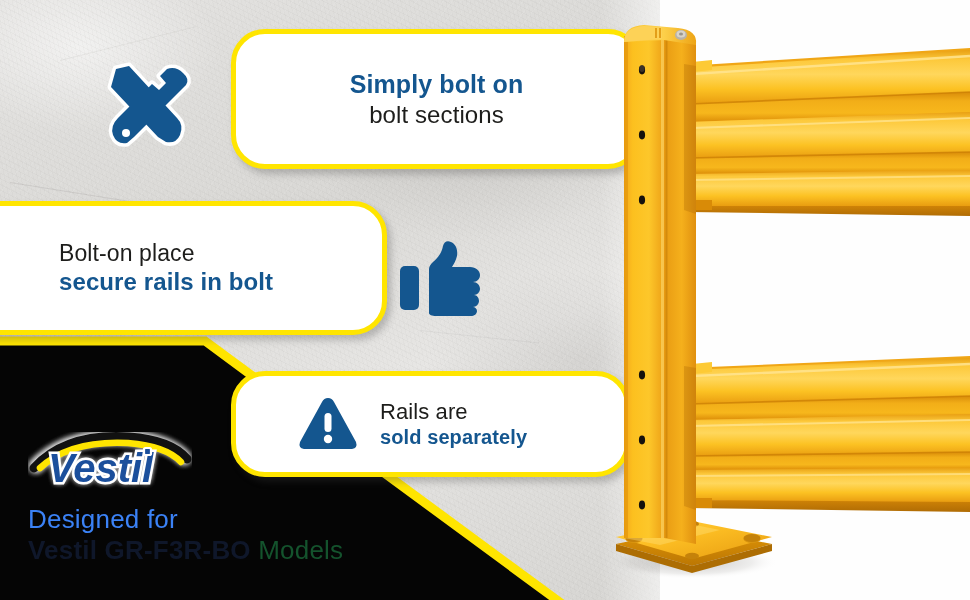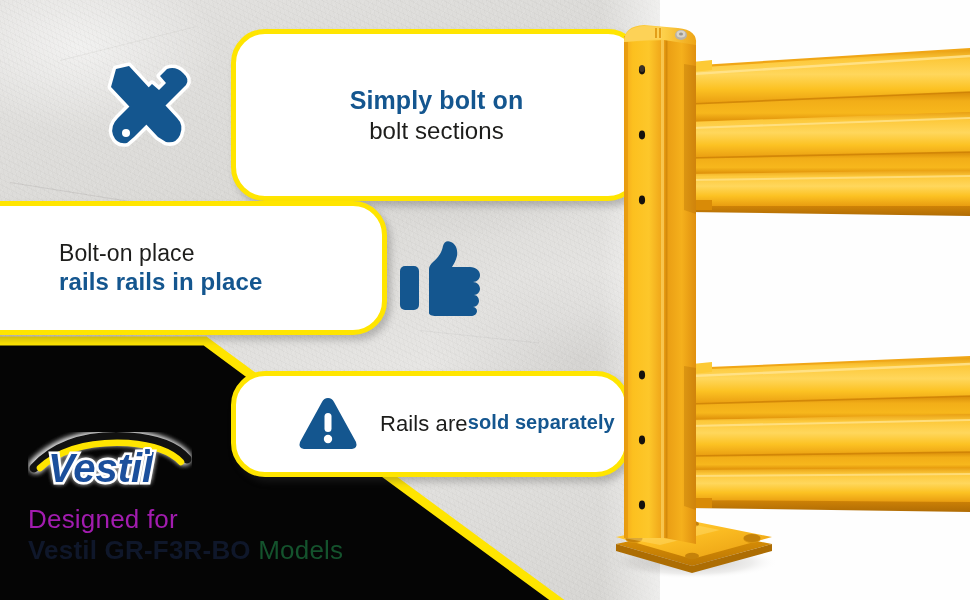--- a/index.html
+++ b/index.html
@@ -68,21 +68,21 @@
   .card {
     position: absolute;
     background: #ffffff;
     border: 5px solid var(--yellow, #ffe500);
     border-radius: 34px;
     box-shadow: 4px 5px 7px rgba(60,60,60,.28);
     display: flex;
     align-items: center;
   }
   .card-1 {
-    left: 231px; top: 29px; width: 411px; height: 172px;
+    left: 231px; top: 29px; width: 411px; height: 140px;
     justify-content: center;
     flex-direction: column;
     text-align: center;
   }
   .card-2 {
     left: -46px; top: 201px; width: 433px; height: 134px;
     padding-left: 100px;
     flex-direction: column;
     align-items: flex-start;
     justify-content: center;
@@ -92,37 +92,37 @@
     padding-left: 62px;
     gap: 22px;
   }
 
   .line-reg  { font-size: 23px; color: #1d1d1b; font-weight: 400; letter-spacing: .1px; white-space: nowrap; }
   .line-bold { font-size: 24px; color: #14568f; font-weight: 700; letter-spacing: .1px; white-space: nowrap; }
   .card-1 .line-bold { font-size: 25px; margin-bottom: 2px; }
   .card-1 .line-reg  { font-size: 24px; }
   .card-2 .line-reg  { font-size: 23px; margin-bottom: 1px; }
   .card-2 .line-bold { font-size: 24px; }
-  .card-3 .txt { display: flex; flex-direction: row; }
+  .card-3 .txt { display: flex; flex-direction: column; }
   .card-3 .line-reg  { font-size: 22px; margin-bottom: 1px; }
   .card-3 .line-bold { font-size: 20px; }
 
   
   .icon-tools { position: absolute; left: 98px; top: 56px; width: 100px; height: 100px; }
   .icon-thumb { position: absolute; left: 398px; top: 241px; width: 84px; height: 76px; }
   .icon-warn  { width: 60px; height: 56px; flex: 0 0 auto; }
   .icon-tools svg, .icon-thumb svg, .icon-warn svg { display: block; width: 100%; height: 100%; }
 
   
   .brand { position: absolute; left: 28px; top: 432px; width: 300px; }
   .logo-wrap { position: relative; width: 164px; height: 64px; margin-bottom: 8px; }
   .logo-wrap svg { display: block; width: 164px; height: 64px; }
 
   .designed {
-    font-size: 26px; color: #a21caf; font-weight: 400;
+    font-size: 26px; color: #3b82f6; font-weight: 400;
     letter-spacing: .2px; line-height: 1.18; white-space: nowrap;
   }
   .model-line { font-size: 26px; line-height: 1.18; white-space: nowrap; letter-spacing: .2px; }
   .model-code { color: #0f172a; font-weight: 700; }
   .model-word { color: #14532d; font-weight: 400; }
 
   
   #product { position: absolute; left: 600px; top: 0; width: 370px; height: 600px; }
   #product svg { display: block; }
 </style>
@@ -172,21 +172,21 @@
     </svg>
   </div>
 
   <div class="card card-1">
     <span class="line-bold">Simply bolt on</span>
     <span class="line-reg">bolt sections</span>
   </div>
 
   <div class="card card-2">
     <span class="line-reg">Bolt-on place</span>
-    <span class="line-bold">rails rails in place</span>
+    <span class="line-bold">secure rails in bolt</span>
   </div>
 
   <div class="card card-3">
     <span class="icon-warn">
       <svg viewBox="0 0 60 56">
         <path d="M30 2 Q34 2 36 6 L58 46 Q60 52 54 53 L6 53 Q0 52 2 46 L24 6 Q26 2 30 2 Z" fill="#14568f"></path>
         <rect x="26.5" y="17" width="7" height="19" rx="3.5" fill="#ffffff"></rect>
         <circle cx="30" cy="43" r="4.2" fill="#ffffff"></circle>
       </svg>
     </span>

